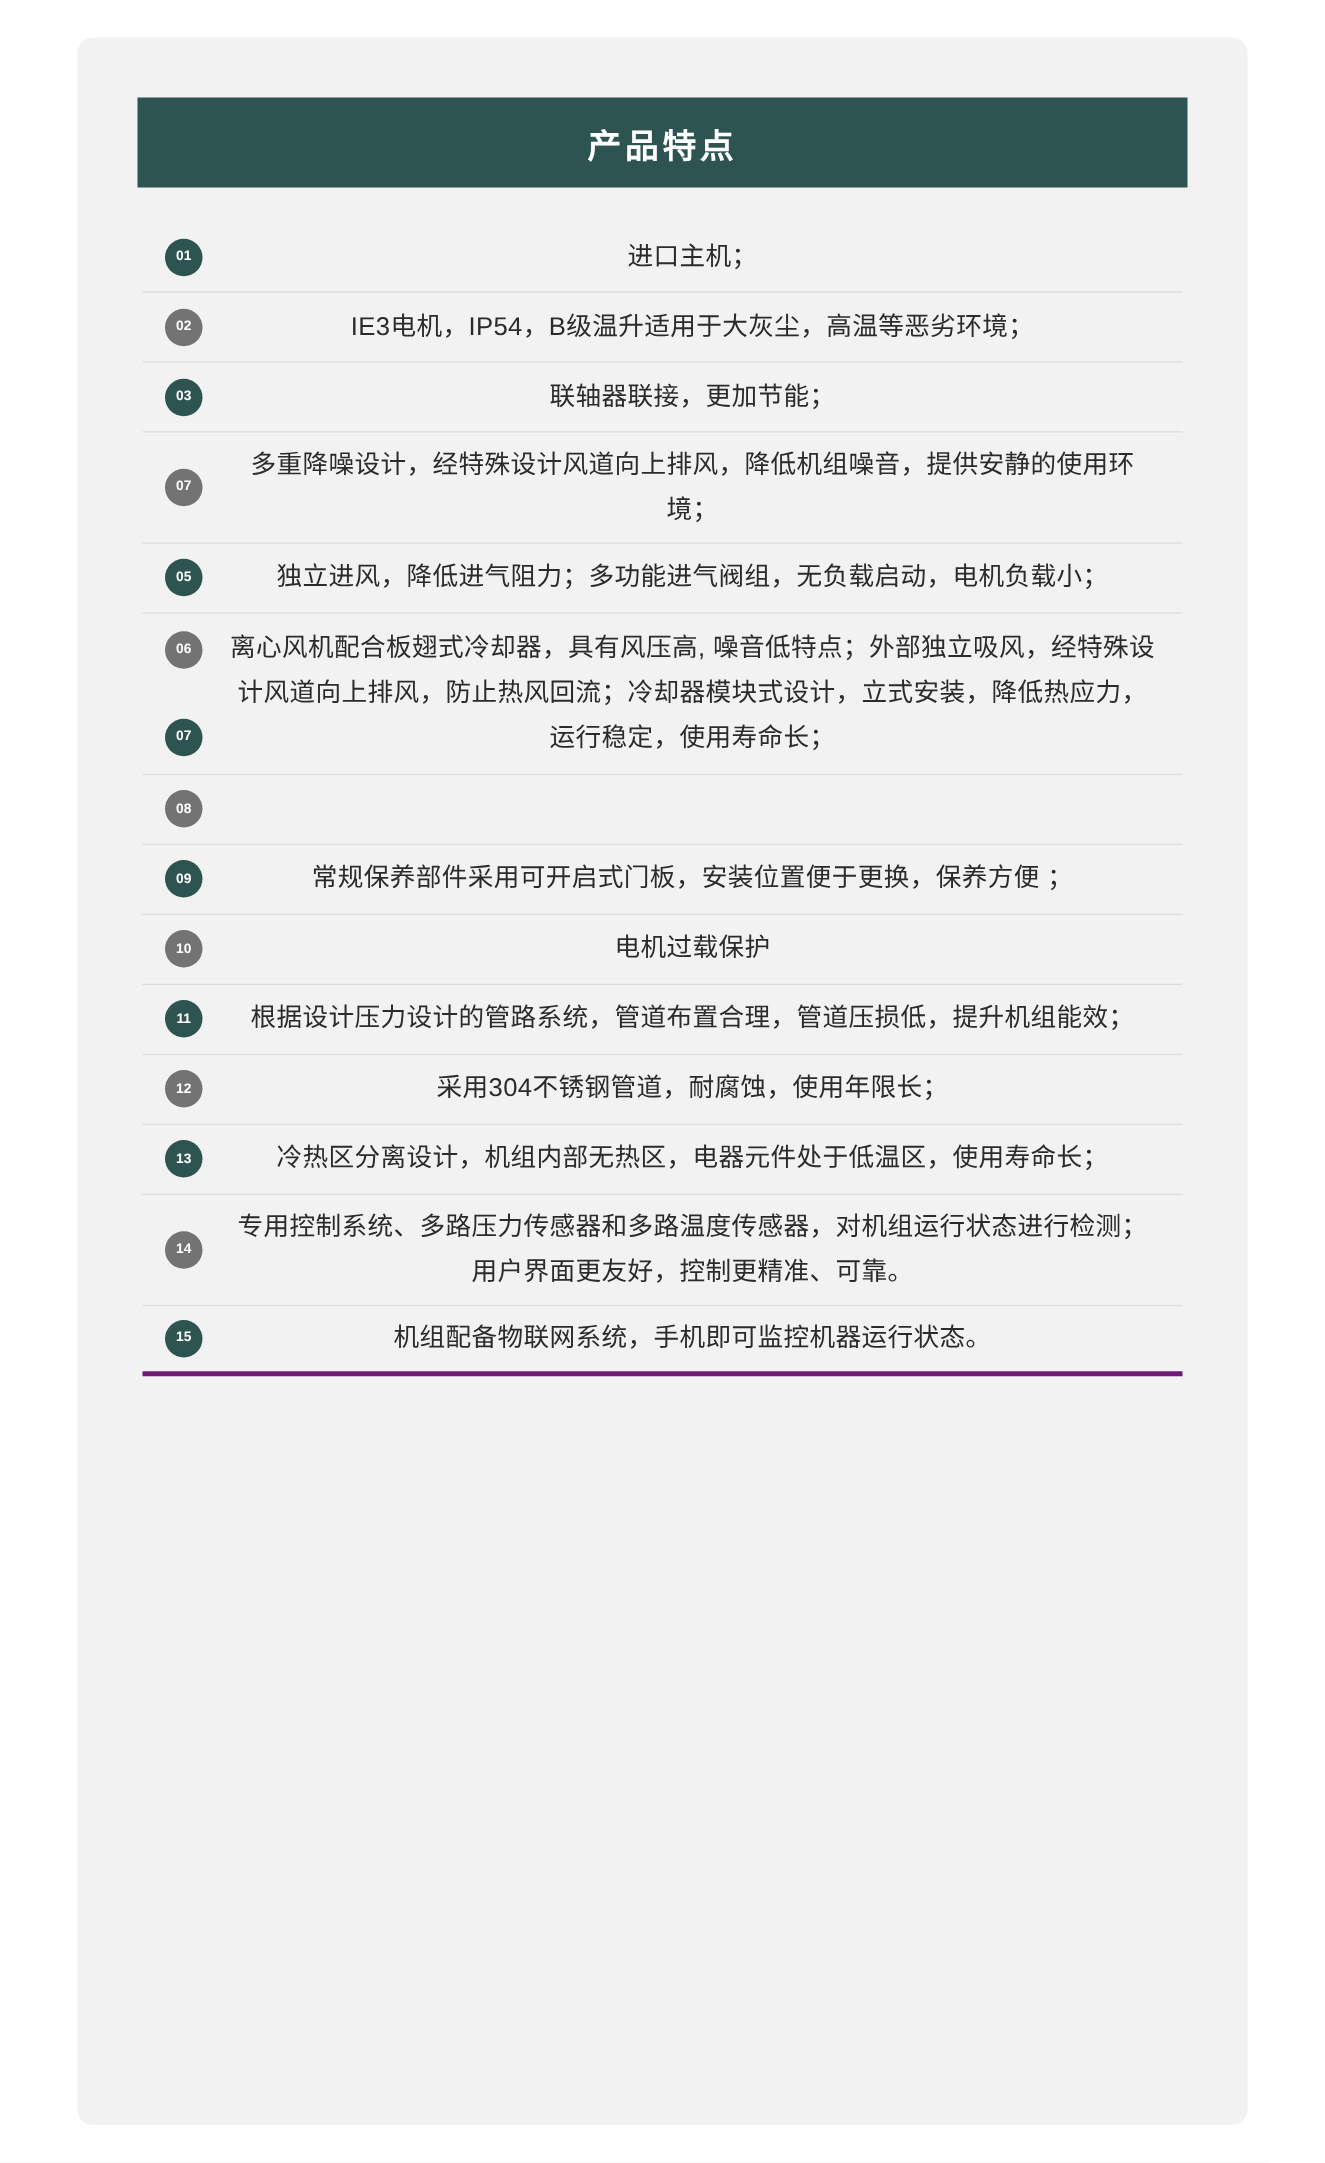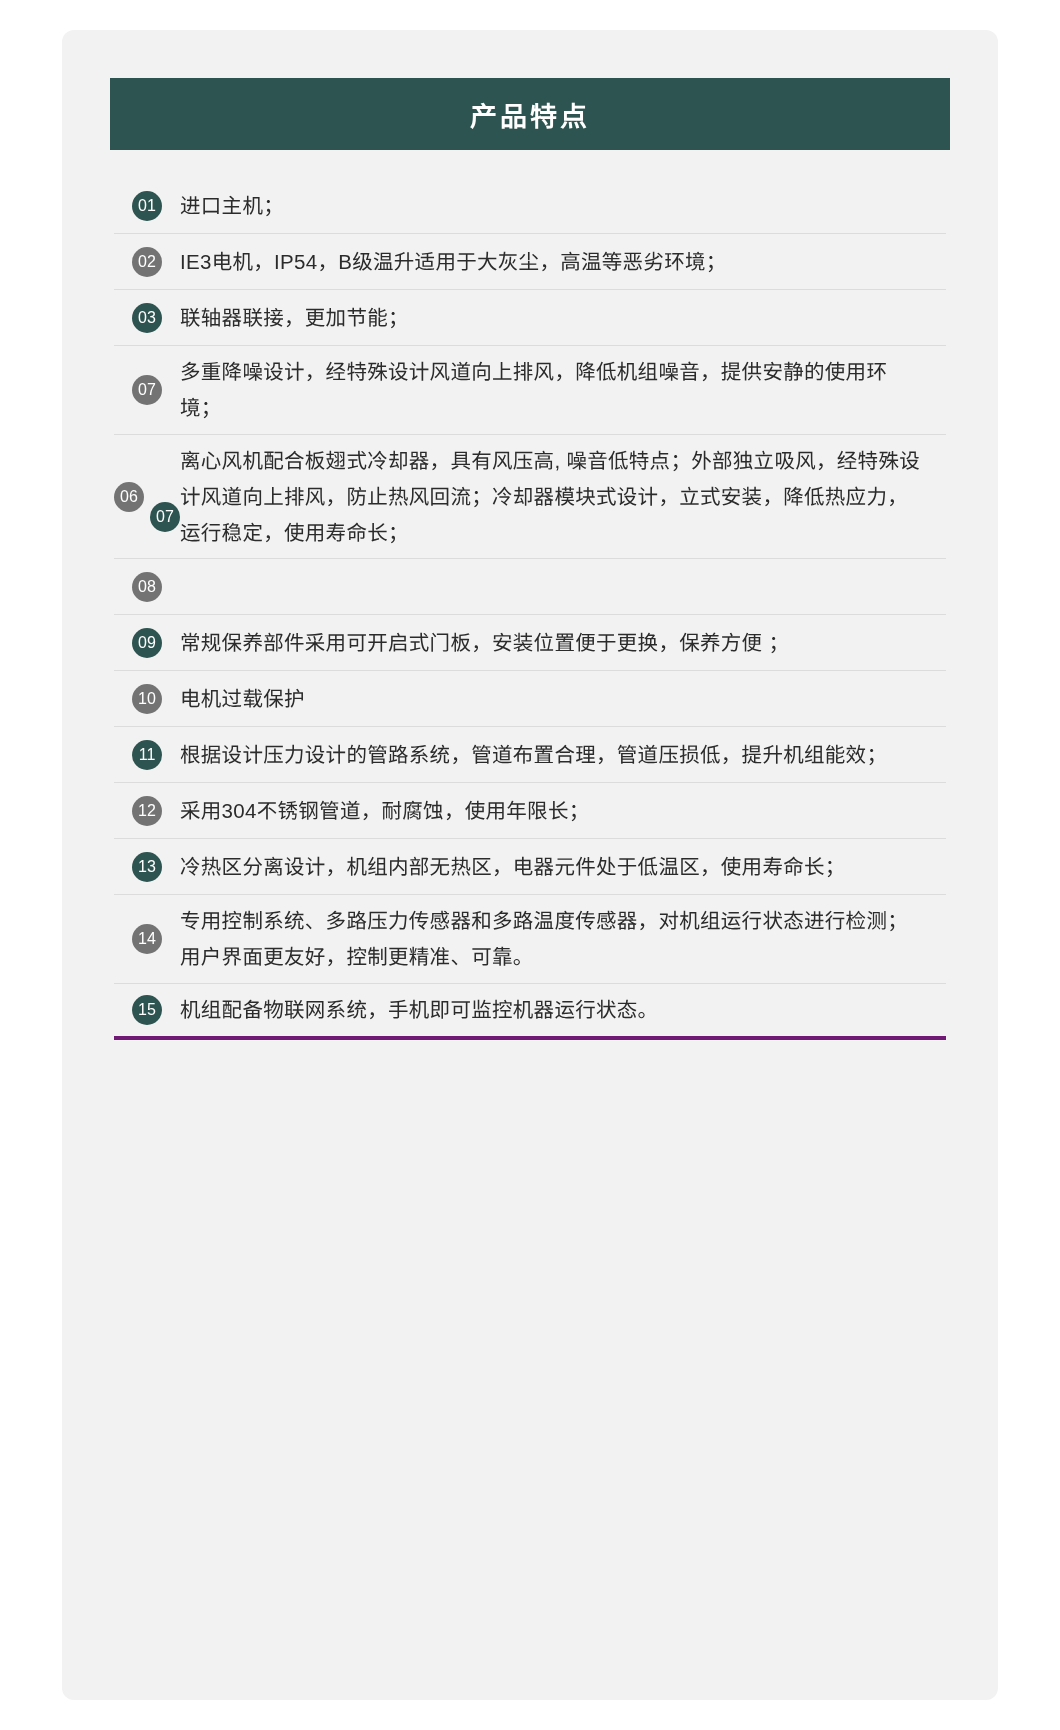--- a/index.html
+++ b/index.html
@@ -13,20 +13,21 @@
     font-family: "Liberation Sans", "DejaVu Sans", sans-serif;
     -webkit-font-smoothing: antialiased;
   }
   .page {
     position: relative;
     width: 1060px;
     height: 1730px;
     box-sizing: border-box;
     padding: 30px 62px;
     background: #ffffff;
+    text-align: center;
   }
   .card {
     position: relative;
     width: 100%;
     height: 100%;
     box-sizing: border-box;
     background: #f2f2f2;
     border-radius: 12px;
     padding: 48px 48px 40px 48px;
   }
@@ -70,38 +71,38 @@
     align-self: center;
   }
   .badge {
     width: 30px;
     height: 30px;
     border-radius: 50%;
     display: flex;
     align-items: center;
     justify-content: center;
     color: #ffffff;
-    font-size: 16px;
-    font-weight: normal;
+    font-size: 11px;
+    font-weight: bold;
     line-height: 1;
     box-sizing: border-box;
   }
   .badge.green { background: #2d5450; }
   .badge.gold  { background: #737373; }
   .text-col {
     flex: 1 1 auto;
     font-size: 20.5px;
     color: #2b2b2b;
     line-height: 1.75;
     letter-spacing: 0.3px;
     padding-right: 18px;
   }
   
   .row.dual .badge-col {
-    flex-direction: row;
+    flex-direction: column;
     justify-content: space-between;
     align-self: stretch;
     padding: 6px 0 6px 0;
   }
   .row.dual .badge-col .badge + .badge {
     margin-top: 40px;
   }
 </style>
 </head>
 <body>
@@ -136,20 +137,26 @@
         <div class="text-col">联轴器联接，更加节能；</div>
       </div>
 
       <div class="row">
         <div class="badge-col">
           <span class="badge gold">07</span>
         </div>
         <div class="text-col">多重降噪设计，经特殊设计风道向上排风，降低机组噪音，提供安静的使用环境；</div>
       </div>
 
+      <div class="row">
+        <div class="badge-col">
+          <span class="badge green">05</span>
+        </div>
+        <div class="text-col">独立进风，降低进气阻力；多功能进气阀组，无负载启动，电机负载小；</div>
+      </div>
 
       <div class="row dual">
         <div class="badge-col">
           <span class="badge gold">06</span>
           <span class="badge green">07</span>
         </div>
         <div class="text-col">离心风机配合板翅式冷却器，具有风压高, 噪音低特点；外部独立吸风，经特殊设计风道向上排风，防止热风回流；冷却器模块式设计，立式安装，降低热应力，运行稳定，使用寿命长；</div>
       </div>
 
       <div class="row">

